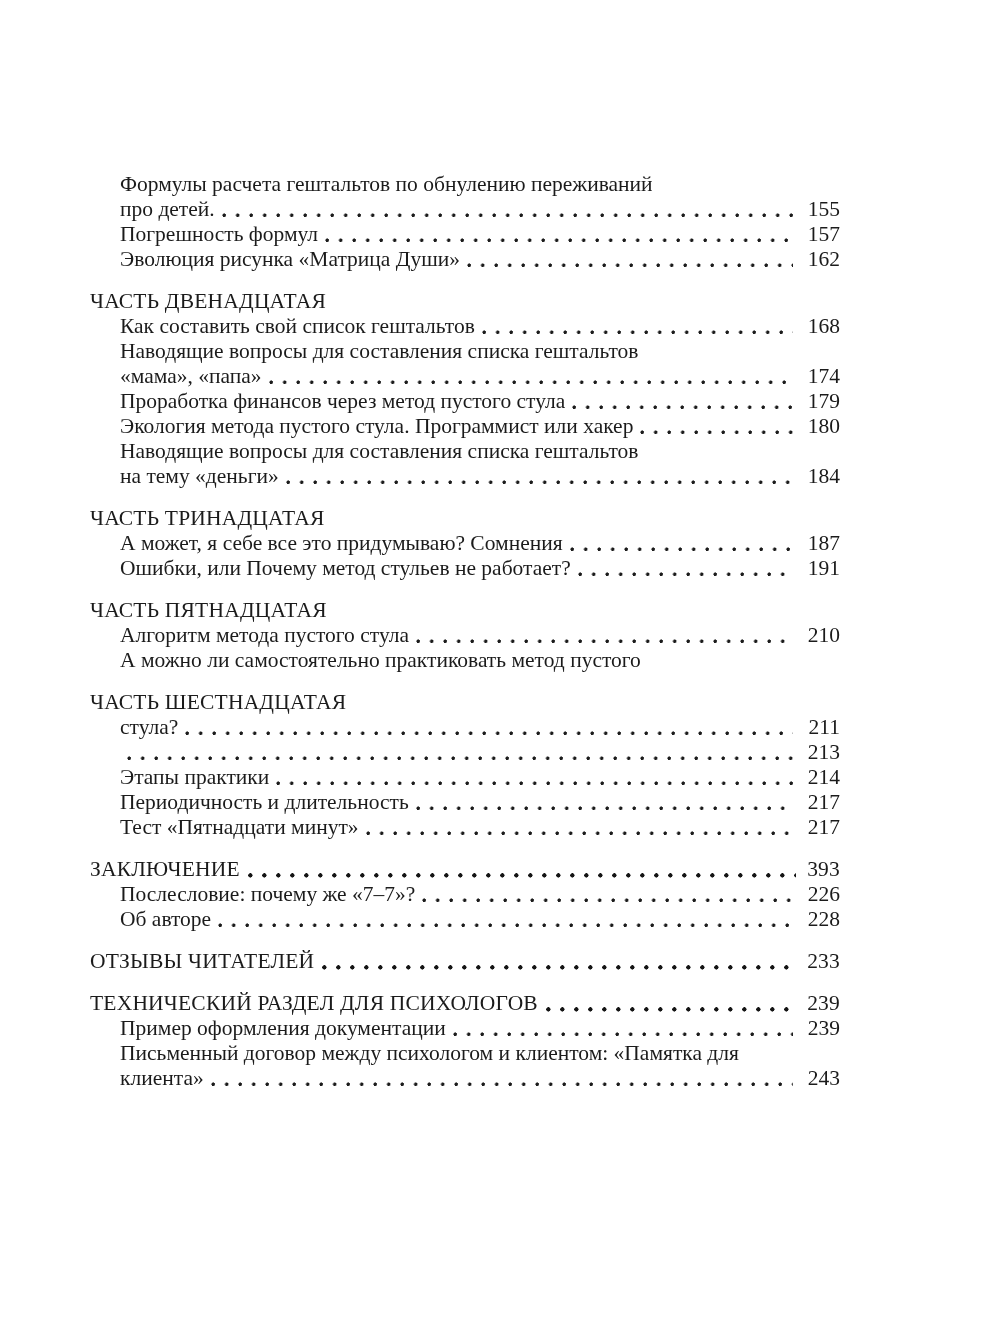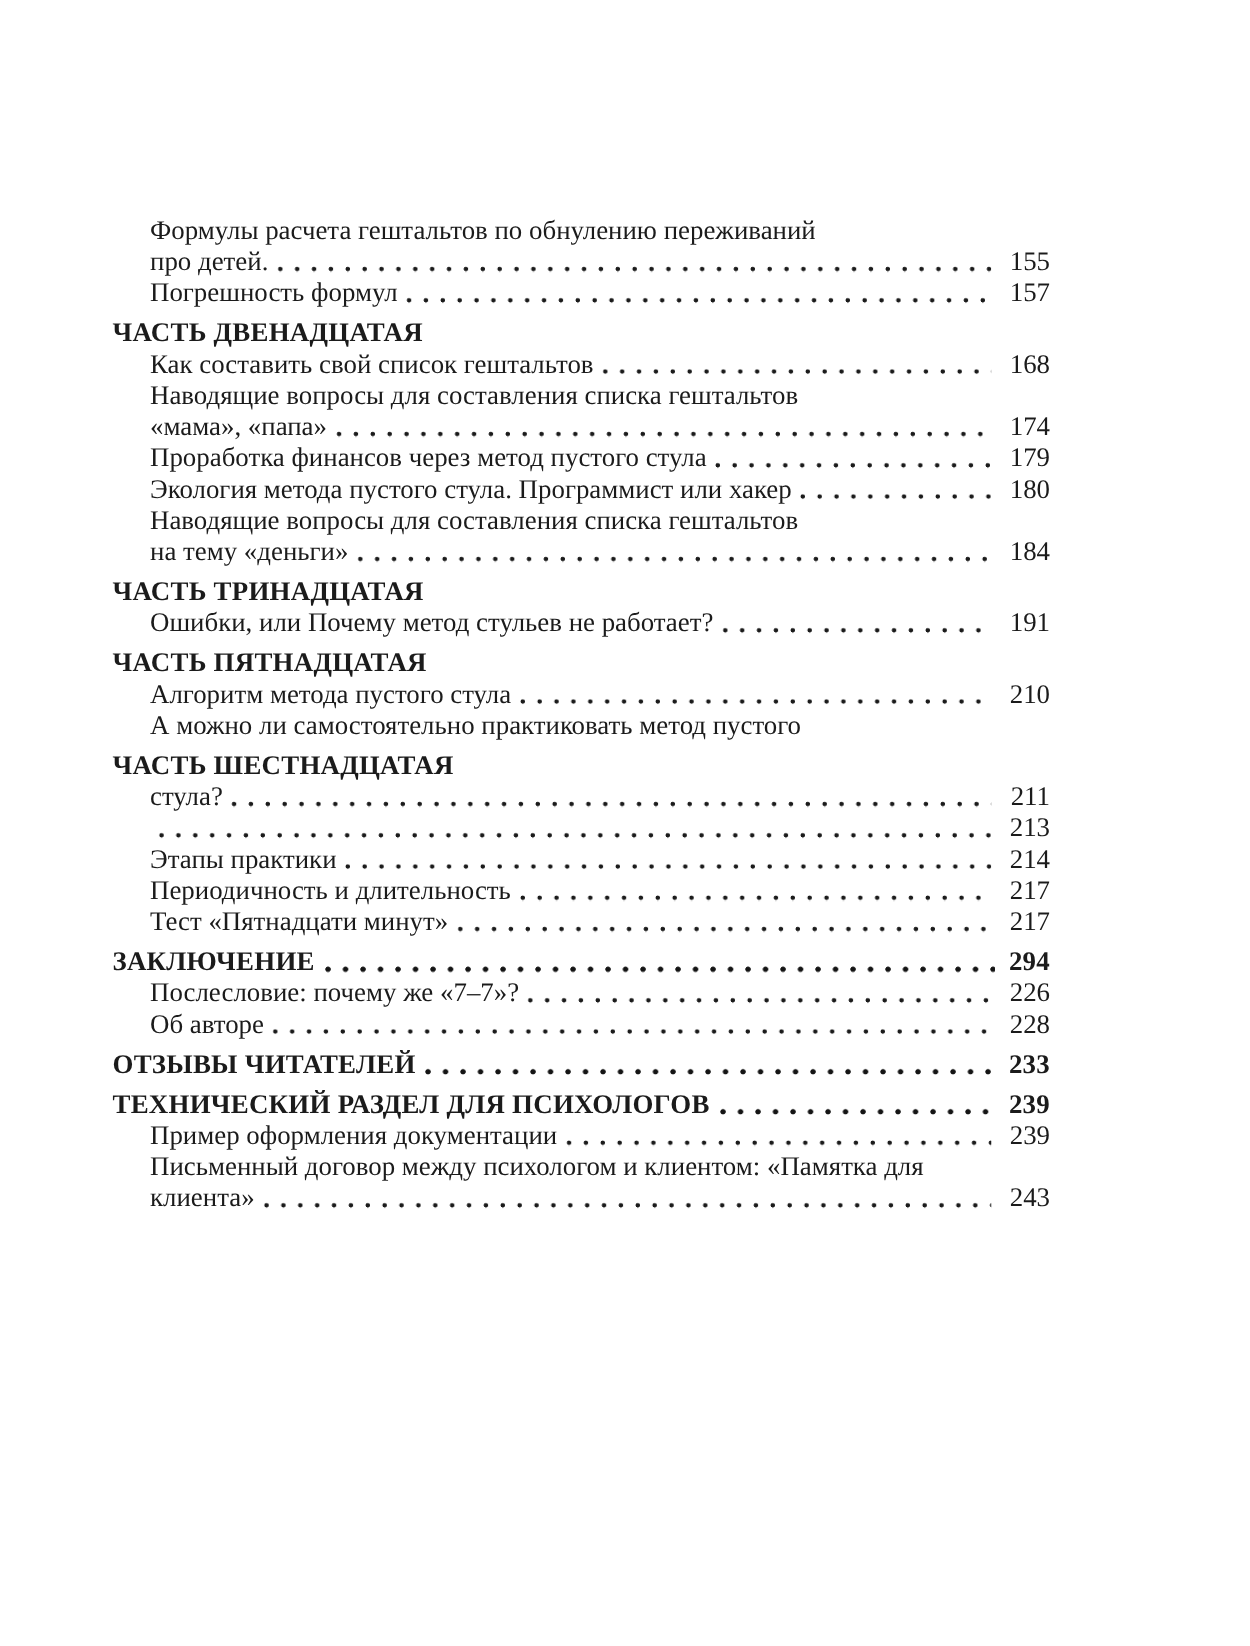--- a/index.html
+++ b/index.html
@@ -28,22 +28,22 @@
     align-items: baseline;
     line-height: 25px;
     font-size: 21.5px;
     white-space: nowrap;
   }
   .toc-row.item {
     padding-left: 30px;
   }
   .toc-row.section,
   .toc-row.section-paged {
-    font-weight: bold;
-    margin-top: 7px;
+    font-weight: normal;
+    margin-top: 17px;
     letter-spacing: 0.2px;
   }
   .title {
     flex: 0 0 auto;
   }
   .dots {
     flex: 1 1 auto;
     min-width: 0;
     align-self: flex-end;
     height: 5px;
@@ -76,20 +76,25 @@
     <div class="toc-row item">
       <span class="title">про детей.</span>
       <span class="dots"></span>
       <span class="page">155</span>
     </div>
     <div class="toc-row item">
       <span class="title">Погрешность формул</span>
       <span class="dots"></span>
       <span class="page">157</span>
     </div>
+    <div class="toc-row item">
+      <span class="title">Эволюция рисунка «Матрица Души»</span>
+      <span class="dots"></span>
+      <span class="page">162</span>
+    </div>
     <div class="toc-row section">
       <span class="title">ЧАСТЬ ДВЕНАДЦАТАЯ</span>
     </div>
     <div class="toc-row item">
       <span class="title">Как составить свой список гештальтов</span>
       <span class="dots"></span>
       <span class="page">168</span>
     </div>
     <div class="toc-row item">
       <span class="title">Наводящие вопросы для составления списка гештальтов</span>
@@ -112,20 +117,25 @@
     <div class="toc-row item">
       <span class="title">Наводящие вопросы для составления списка гештальтов</span>
     </div>
     <div class="toc-row item">
       <span class="title">на тему «деньги»</span>
       <span class="dots"></span>
       <span class="page">184</span>
     </div>
     <div class="toc-row section">
       <span class="title">ЧАСТЬ ТРИНАДЦАТАЯ</span>
+    </div>
+    <div class="toc-row item">
+      <span class="title">А может, я себе все это придумываю? Сомнения</span>
+      <span class="dots"></span>
+      <span class="page">187</span>
     </div>
     <div class="toc-row item">
       <span class="title">Ошибки, или Почему метод стульев не работает?</span>
       <span class="dots"></span>
       <span class="page">191</span>
     </div>
     <div class="toc-row section">
       <span class="title">ЧАСТЬ ПЯТНАДЦАТАЯ</span>
     </div>
     <div class="toc-row item">
@@ -159,21 +169,21 @@
       <span class="page">217</span>
     </div>
     <div class="toc-row item">
       <span class="title">Тест «Пятнадцати минут»</span>
       <span class="dots"></span>
       <span class="page">217</span>
     </div>
     <div class="toc-row section-paged">
       <span class="title">ЗАКЛЮЧЕНИЕ</span>
       <span class="dots"></span>
-      <span class="page">294</span>
+      <span class="page">393</span>
     </div>
     <div class="toc-row item">
       <span class="title">Послесловие: почему же «7–7»?</span>
       <span class="dots"></span>
       <span class="page">226</span>
     </div>
     <div class="toc-row item">
       <span class="title">Об авторе</span>
       <span class="dots"></span>
       <span class="page">228</span>

